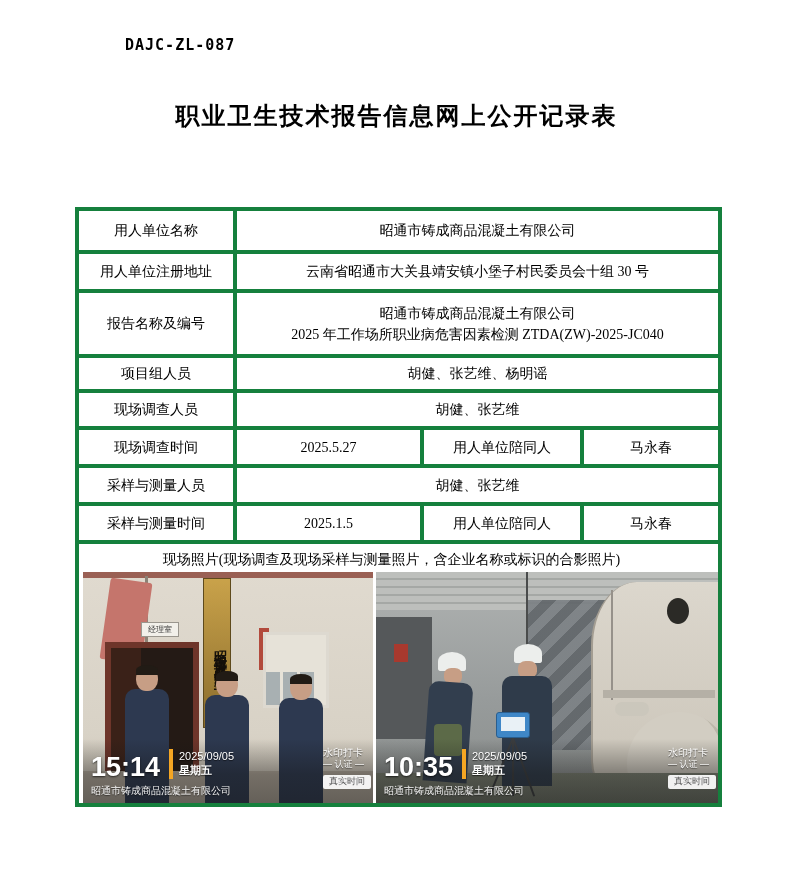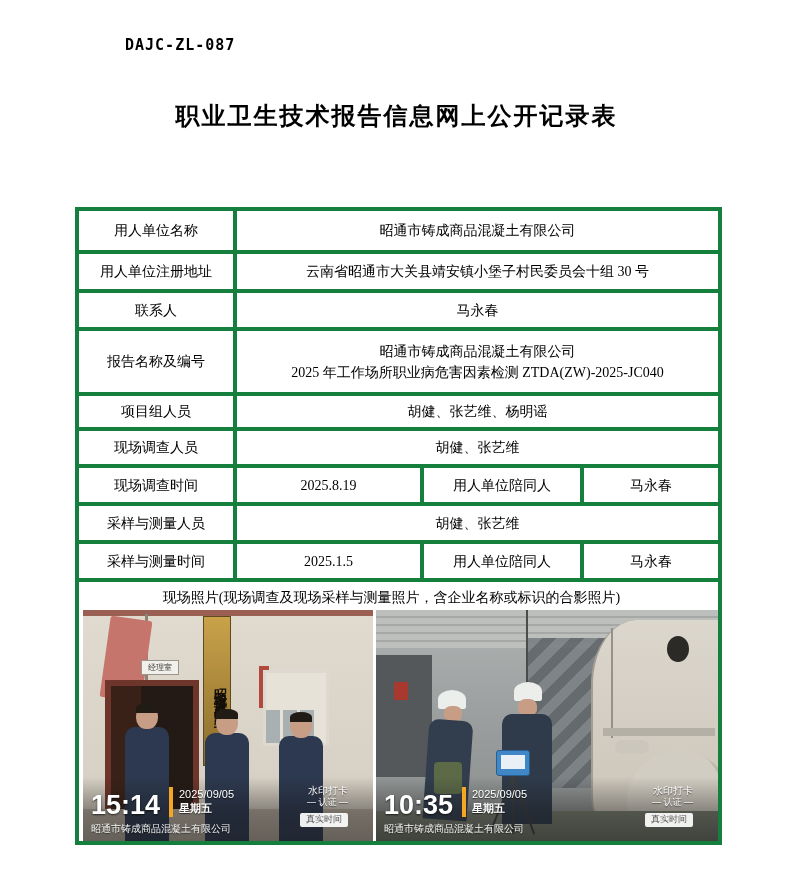--- a/index.html
+++ b/index.html
@@ -72,21 +72,21 @@
   .leg2 { left:136px; top:166px; height:62px; transform:rotate(-20deg); }
   .leg3 { left:136px; top:166px; height:58px; }
 
   
   .wm { position:absolute; left:0; right:0; bottom:0; height:64px; background:linear-gradient(to bottom,rgba(20,20,20,0) 0%,rgba(20,20,20,0.40) 55%,rgba(20,20,20,0.50) 100%); color:#fff; font-family:"Liberation Sans","DejaVu Sans",sans-serif; }
   .wm-time { position:absolute; left:8px; bottom:22px; font-size:27px; font-weight:bold; line-height:1; text-shadow:0 1px 2px rgba(0,0,0,0.65); }
   .wm-bar { position:absolute; left:86px; bottom:24px; width:4px; height:30px; background:#f5a623; }
   .wm-date { position:absolute; left:96px; bottom:39px; font-size:11px; font-weight:normal; text-shadow:0 1px 1px rgba(0,0,0,0.6); }
   .wm-week { position:absolute; left:96px; bottom:25px; font-size:11px; font-weight:bold; text-shadow:0 1px 1px rgba(0,0,0,0.6); }
   .wm-company { position:absolute; left:8px; bottom:5px; font-size:10px; color:rgba(255,255,255,0.95); text-shadow:0 1px 1px rgba(0,0,0,0.6); }
-  .wm-right { position:absolute; right:25px; bottom:14px; text-align:right; line-height:1.3; }
+  .wm-right { position:absolute; right:2px; bottom:14px; text-align:left; line-height:1.3; }
   .wm-app { font-size:10px; text-shadow:0 1px 1px rgba(0,0,0,0.6); }
   .wm-auth { font-size:9px; text-shadow:0 1px 1px rgba(0,0,0,0.6); }
   .wm-badge { display:inline-block; background:rgba(255,255,255,0.92); color:#555; font-size:9px; padding:1px 6px; border-radius:2px; margin-top:3px; }
 </style>
 </head>
 <body>
 
 <div class="page">
 
   <div class="doc-code">DAJC-ZL-087</div>
@@ -101,42 +101,38 @@
     </colgroup>
     <tbody>
       <tr class="r1">
         <td>用人单位名称</td>
         <td colspan="3">昭通市铸成商品混凝土有限公司</td>
       </tr>
       <tr class="r2">
         <td>用人单位注册地址</td>
         <td colspan="3">云南省昭通市大关县靖安镇小堡子村民委员会十组 30 号</td>
       </tr>
-      <tr class="r3">
-        <td>联系人</td>
-        <td colspan="3">马永春</td>
-      </tr>
       <tr class="r4">
         <td>报告名称及编号</td>
         <td colspan="3">
           <div>昭通市铸成商品混凝土有限公司</div>
           <div>2025 年工作场所职业病危害因素检测 ZTDA(ZW)-2025-JC040</div>
         </td>
       </tr>
       <tr class="r5">
         <td>项目组人员</td>
         <td colspan="3">胡健、张艺维、杨明谣</td>
       </tr>
       <tr class="r6">
         <td>现场调查人员</td>
         <td colspan="3">胡健、张艺维</td>
       </tr>
       <tr class="r7">
         <td>现场调查时间</td>
-        <td>2025.8.19</td>
+        <td>2025.5.27</td>
         <td>用人单位陪同人</td>
         <td>马永春</td>
       </tr>
       <tr class="r8">
         <td>采样与测量人员</td>
         <td colspan="3">胡健、张艺维</td>
       </tr>
       <tr class="r9">
         <td>采样与测量时间</td>
         <td>2025.1.5</td>

